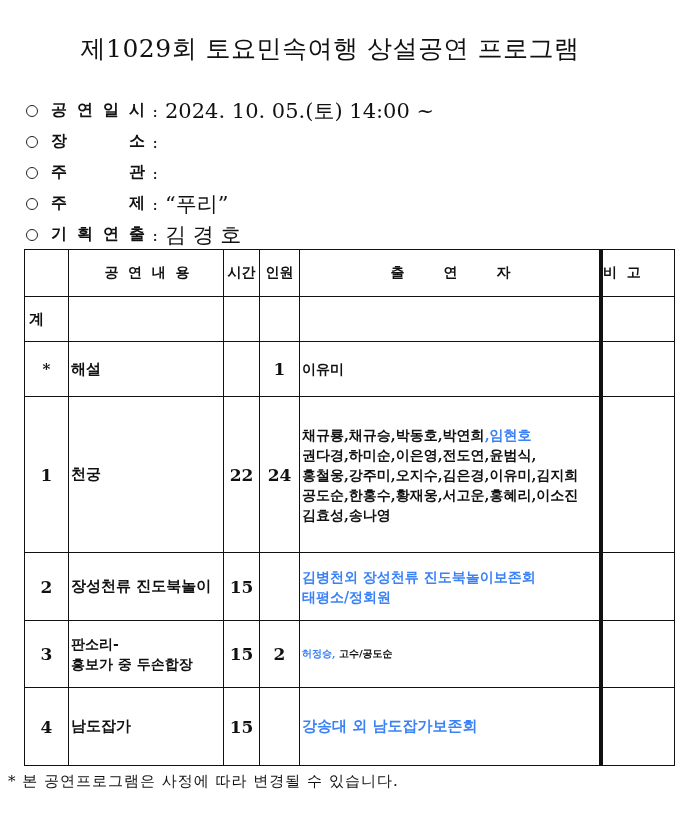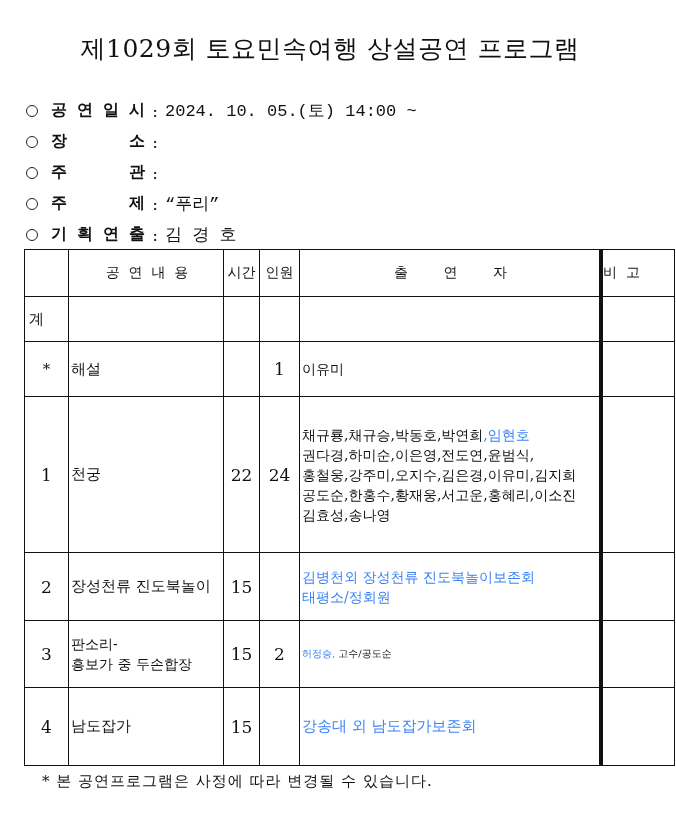--- a/index.html
+++ b/index.html
@@ -7,36 +7,36 @@
          font-family:"DejaVu Serif", "Liberation Serif", serif; color:#111; }
   .title { position:absolute; left:0; top:32px; width:660px; text-align:center;
            font-size:25px; letter-spacing:0.5px; color:#111; }
   .info { position:absolute; left:24px; top:95px; }
   .info-row { height:31px; display:flex; align-items:center; font-size:17px; }
   .bullet { width:12px; height:12px; border:1.6px solid #222; border-radius:50%;
             box-sizing:border-box; margin-right:13px; margin-left:2px; }
   .label { font-family:"DejaVu Sans", sans-serif; font-weight:bold; width:94px;
            font-size:16px; display:flex; justify-content:space-between; }
   .colon { width:20px; text-align:center; }
-  .val { font-size:17px;font-family:Liberation Mono, monospace; }
+  .val { font-size:21px; }
   table.prog { position:absolute; left:24px; top:249px; border-collapse:collapse;
                table-layout:fixed; font-size:15px; }
-  table.prog td { border:1.5px solid #111; padding:0; vertical-align:middle; }
+  table.prog td { border:1.5px solid #111; padding:0; vertical-align:middle;font-weight:bold; }
   .c-no { width:39px; text-align:center; }
   .c-content { width:152px; text-align:left; padding-left:2px !important; }
   .c-time { width:35px; text-align:center; }
   .c-ppl { width:39px; text-align:center; }
   .c-perf { width:297px; text-align:left; padding-left:2px !important; }
   .c-note { width:71px; text-align:left; }
   td.thick-left { border-left:4px solid #111 !important; }
   .hdr { font-family:"DejaVu Sans", sans-serif; font-size:14px; }
   .num { font-size:17px; }
   .blue { color:#3b82f6; }
   .perf-lines div { line-height:20px; font-size:14px; }
-  .footnote { position:absolute; left:42px; top:772px; font-size:15px; letter-spacing:1px; }
+  .footnote { position:absolute; left:8px; top:772px; font-size:15px; letter-spacing:1px; }
 </style>
 </head>
 <body>
 
 <div class="title">제1029회 토요민속여행 상설공연 프로그램</div>
 
 <div class="info">
   <div class="info-row">
     <span class="bullet"></span>
     <span class="label">

